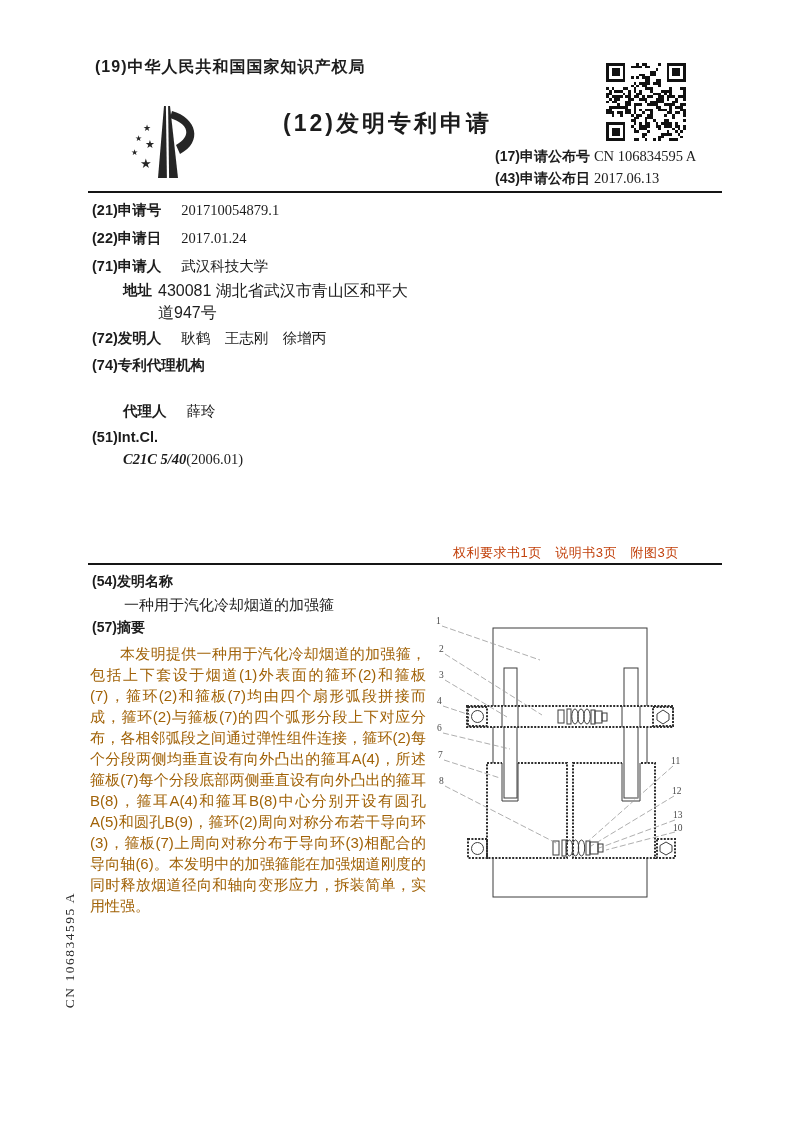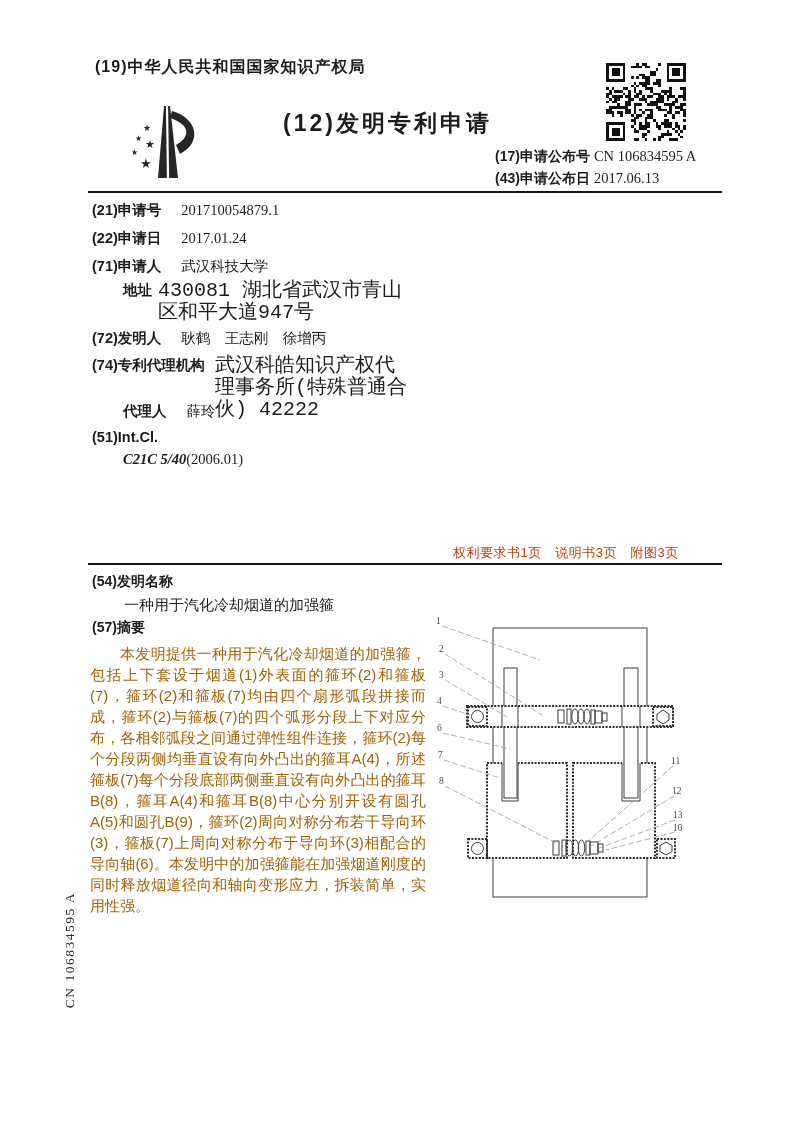--- a/index.html
+++ b/index.html
@@ -8,21 +8,21 @@
         font-family:"Liberation Sans",sans-serif;color:#1c1c1c}
   .abs{position:absolute}
   .office{left:95px;top:57px;font-size:16px;font-weight:bold;letter-spacing:1px}
   .doc-type{left:283px;top:108px;font-size:23px;font-weight:bold;letter-spacing:3px}
   .pub-line{left:495px;font-size:14px;font-weight:bold;white-space:nowrap}
   .pub-line .val{font-family:"Liberation Serif",serif;font-weight:normal;font-size:14.5px;margin-left:4px}
   .rule{background:#151515}
   .fieldrow{white-space:nowrap;font-size:14.5px}
   .fieldrow .lbl{font-weight:bold}
   .fieldrow .val{font-family:"Liberation Serif",serif;margin-left:16px}
-  .wrapval{font-size:20px;font-family:Liberation Mono, monospace;line-height:22px}
+  .wrapval{font-size:16px;font-family:Liberation Sans, sans-serif;line-height:22px}
   .pages-info{left:453px;top:544px;font-size:13px;color:#c2410c;letter-spacing:.5px}
   .sec-label{font-size:14px;font-weight:bold}
   .invention-title{font-size:15px}
   .abstract{left:90px;top:643px;width:336px;font-size:15px;line-height:21px;
             text-align:justify;text-indent:2em;color:#a16207}
   .side-vert{left:62px;top:1012px;width:124px;transform:rotate(-90deg);transform-origin:0 0;
              font-family:"Liberation Serif",serif;font-size:13.5px;letter-spacing:1.5px;color:#2b2b2b;text-align:center}
   .intcl-code{font-family:Liberation Serif, serif;font-style:italic;font-weight:bold}
   .intcl-suffix{font-family:"Liberation Serif",serif}
   
@@ -358,21 +358,20 @@
     <span class="lbl">地址</span>
   </div>
   <div class="abs wrapval" style="left:158px;top:280px;width:252px">430081 湖北省武汉市青山区和平大道947号</div>
   <div class="abs fieldrow" style="left:92px;top:329px">
     <span class="lbl">(72)发明人</span>
     <span class="val" style="font-family:'Liberation Sans',sans-serif">耿鹤　王志刚　徐增丙</span>
   </div>
   <div class="abs fieldrow" style="left:92px;top:356px">
     <span class="lbl">(74)专利代理机构</span>
   </div>
-  <div class="abs wrapval" style="left:215px;top:355px;width:192px">武汉科皓知识产权代理事务所(特殊普通合伙) 42222</div>
   <div class="abs fieldrow" style="left:123px;top:402px">
     <span class="lbl">代理人</span>
     <span class="val" style="font-family:'Liberation Sans',sans-serif">薛玲</span>
   </div>
   <div class="abs fieldrow" style="left:92px;top:429px">
     <span class="lbl">(51)Int.Cl.</span>
   </div>
   <div class="abs" style="left:123px;top:451px;font-size:14.5px">
     <span class="intcl-code">C21C 5/40</span><span class="intcl-suffix">(2006.01)</span>
   </div>

